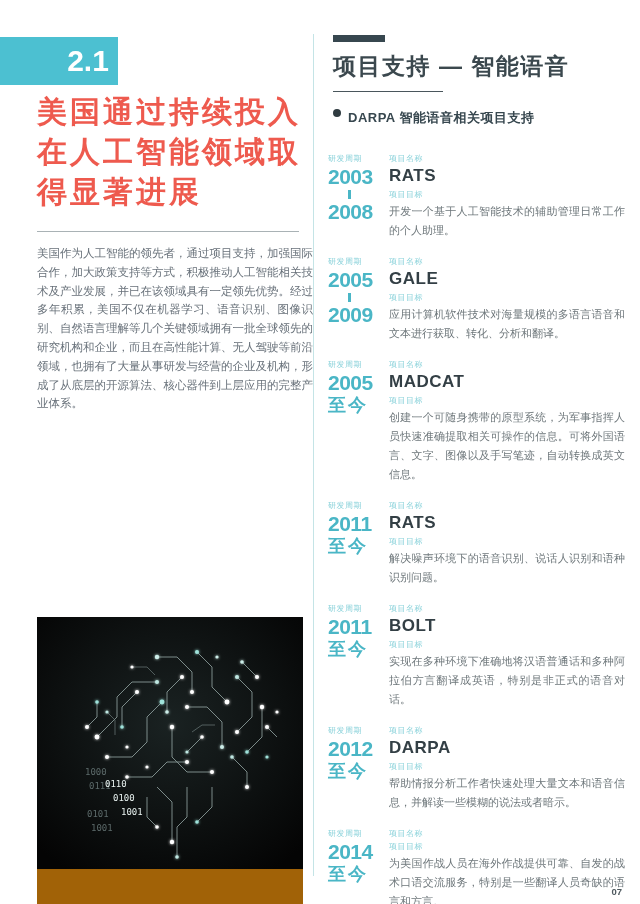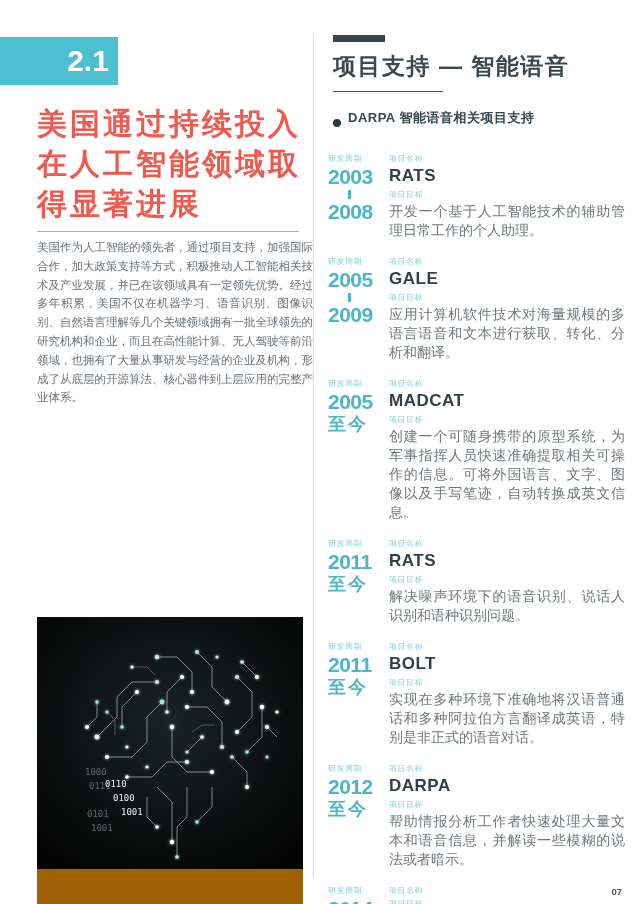--- a/index.html
+++ b/index.html
@@ -19,30 +19,30 @@
     overflow:hidden;
   }
   
   .badge{
     position:absolute;left:0;top:37px;width:118px;height:48px;
     background:var(--teal);color:#fff;
     font-size:30px;font-weight:bold;line-height:48px;
     text-align:center;padding-left:58px;
   }
   .left-title{
-    position:absolute;left:37px;top:104px;width:280px;
+    position:absolute;left:37px;top:92px;width:280px;
     color:var(--red);font-size:30px;font-weight:bold;line-height:40px;
     letter-spacing:3px;
   }
   .title-rule{
     position:absolute;left:37px;top:231px;width:262px;height:1px;
     background:#a9b2b5;
   }
   .left-paragraph{
-    position:absolute;left:37px;top:238px;width:276px;
+    position:absolute;left:37px;top:244px;width:276px;
     font-size:11.5px;line-height:18.8px;color:var(--body);
     text-align:justify;
   }
   .brain-wrap{
     position:absolute;left:37px;top:617px;width:266px;height:324px;
     background:#a16207;
   }
   
   .divider{
     position:absolute;left:313px;top:34px;width:1px;height:842px;
@@ -50,21 +50,21 @@
   }
   
   .right-col{position:absolute;left:328px;top:35px;width:300px;}
   .top-bar{width:52px;height:7px;background:var(--dark);margin-left:5px;}
   .right-heading{
     margin:9px 0 0 5px;font-size:23px;font-weight:bold;color:#3b484e;
     letter-spacing:1.5px;
   }
   .heading-rule{width:110px;height:1px;background:#4a565c;margin:9px 0 0 5px;}
   .bullet-row{
-    margin:17px 0 0 5px;display:flex;align-items:flex-end;
+    margin:17px 0 0 5px;display:flex;align-items:flex-start;
     font-size:13px;font-weight:bold;color:var(--dark);letter-spacing:0.5px;
   }
   .bullet-dot{
     width:8px;height:8px;border-radius:50%;background:#2f3b40;
     margin-right:7px;flex:none;
   }
   .projects{margin-top:26px;}
   .proj{display:flex;margin-bottom:16px;}
   .years{width:52px;flex:none;padding-left:0;}
   .mini{
@@ -76,21 +76,21 @@
     line-height:1.05;letter-spacing:-0.5px;
   }
   .year.cn{font-size:18px;letter-spacing:2px;margin-top:2px;}
   .ysep{width:3px;height:9px;background:var(--year-teal);margin:2px 0 2px 20px;}
   .pcontent{flex:1;padding-left:9px;}
   .pname{
     font-size:17px;font-weight:bold;color:#333f45;
     letter-spacing:0.5px;margin:1px 0 3px;
   }
   .pdesc{
-    font-size:14px;line-height:19px;color:#6e777b;width:236px;
+    font-size:11px;line-height:19px;color:#6e777b;width:236px;
     text-align:justify;
   }
   .page-number{
     position:absolute;right:18px;bottom:7px;
     font-size:9.5px;font-weight:bold;color:#4d585e;
   }
   .binary{font-family:"DejaVu Sans Mono",monospace;}
 </style>
 </head>
 <body>

